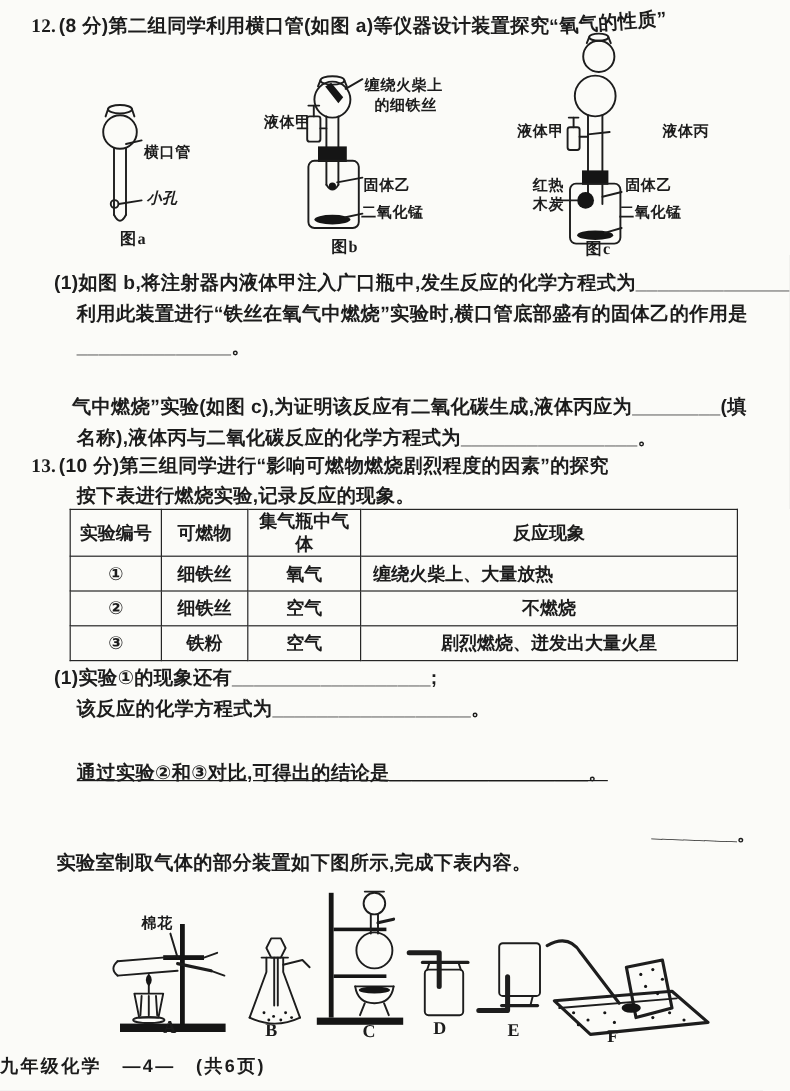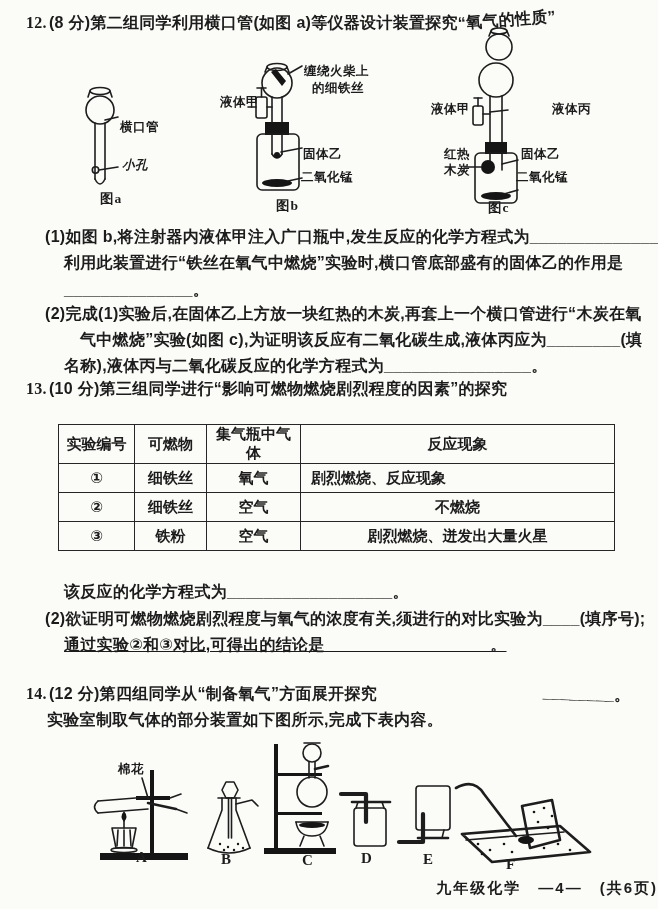--- a/index.html
+++ b/index.html
@@ -17,21 +17,21 @@
   .fig{position:absolute;}
   .fig svg{display:block;}
   .stk{fill:none;stroke:#1d1d1d;stroke-width:1.6;stroke-linecap:round;stroke-linejoin:round;}
   .stk2{fill:none;stroke:#1d1d1d;stroke-width:2.6;stroke-linecap:round;stroke-linejoin:round;}
   .stk4{fill:none;stroke:#1d1d1d;stroke-width:4.2;stroke-linecap:round;stroke-linejoin:round;}
   .blk{fill:#151515;stroke:none;}
   table.exp{position:absolute;left:58px;top:424px;border-collapse:collapse;table-layout:fixed;width:556px;}
   table.exp td{border:1.7px solid #262626;height:28px;text-align:center;font-size:15px;font-weight:600;padding:0 2px;overflow:hidden;}
   table.exp td.alignl{text-align:left;padding-left:10px;}
   .tail{position:absolute;font-size:16px;font-weight:600;transform:rotate(2deg);}
-  .footer{position:absolute;left:0;top:879px;width:100%;text-align:right;font-size:15px;font-weight:600;letter-spacing:2px;}
+  .footer{position:absolute;left:0;top:879px;width:100%;text-align:left;font-size:15px;font-weight:600;letter-spacing:2px;}
 </style>
 </head>
 <body>
 
 <div class="page">
 
   <div class="ln" style="left:26px;top:13px;">
     <span class="qnum">12.</span><span>(8 分)第二组同学利用横口管(如图 a)等仪器设计装置探究</span><span class="tilt">“氧气的性质”</span>
   </div>
 
@@ -115,71 +115,68 @@
   <div class="lbl" style="left:512px;top:101px;margin-left:40px;">液体丙</div>
   <div class="lbl" style="left:444px;top:146px;">红热</div>
   <div class="lbl" style="left:444px;top:162px;">木炭</div>
   <div class="lbl" style="left:521px;top:146px;">固体乙</div>
   <div class="lbl" style="left:516px;top:169px;">二氧化锰</div>
   <div class="figcap" style="left:488px;top:199px;">图c</div>
 
   <div class="ln" style="left:45px;top:227px;">(1)如图 b,将注射器内液体甲注入广口瓶中,发生反应的化学方程式为_______________;</div>
   <div class="ln" style="left:64px;top:280px;">______________。</div>
   <div class="ln" style="left:64px;top:253px;">利用此装置进行“铁丝在氧气中燃烧”实验时,横口管底部盛有的固体乙的作用是</div>
-  <div class="ln" style="left:45px;top:304px;">(2)完成(1)实验后,在固体乙上方放一块红热的木炭,再套上一个横口管进行“木炭在氧</div>
-  <div class="ln" style="left:80px;top:330px;">气中燃烧”实验(如图 c),为证明该反应有二氧化碳生成,液体丙应为________(填</div>
+  <div class="ln" style="left:60px;top:330px;">气中燃烧”实验(如图 c),为证明该反应有二氧化碳生成,液体丙应为________(填</div>
   <div class="ln" style="left:64px;top:356px;">名称),液体丙与二氧化碳反应的化学方程式为________________。</div>
 
   <div class="ln" style="left:26px;top:379px;">
     <span class="qnum">13.</span><span>(10 分)第三组同学进行“影响可燃物燃烧剧烈程度的因素”的探究</span>
   </div>
+  <div class="ln" style="left:64px;top:404px;">按下表进行燃烧实验,记录反应的现象。</div>
 
   <table class="exp">
     <colgroup>
         <col style="width:76px">
         <col style="width:72px">
         <col style="width:94px">
         <col style="width:314px">
       </colgroup>
     <tbody>
         <tr>
       <td>实验编号</td>
       <td>可燃物</td>
       <td>集气瓶中气体</td>
       <td>反应现象</td>
     </tr>
     <tr>
       <td>①</td>
       <td>细铁丝</td>
       <td>氧气</td>
-      <td class="alignl">剧烈燃烧、反应现象</td>
+      <td class="alignl">缠绕火柴上、大量放热</td>
     </tr>
     <tr>
       <td>②</td>
       <td>细铁丝</td>
       <td>空气</td>
       <td>不燃烧</td>
     </tr>
     <tr>
       <td>③</td>
       <td>铁粉</td>
       <td>空气</td>
       <td>剧烈燃烧、迸发出大量火星</td>
     </tr>
   </tbody>
     </table>
 
+  <div class="ln" style="left:45px;top:556px;">(1)实验①的现象还有__________________;</div>
   <div class="ln" style="left:64px;top:582px;">该反应的化学方程式为__________________。</div>
-  <div class="ln" style="left:45px;top:609px;">(2)欲证明可燃物燃烧剧烈程度与氧气的浓度有关,须进行的对比实验为____(填序号);</div>
   <div class="ln" style="left:64px;top:635px;text-decoration:underline;">通过实验②和③对比,可得出的结论是__________________。</div>
   <div class="tail" style="left:543px;top:684px;">________。</div>
 
-  <div class="ln" style="left:26px;top:684px;">
-    <span class="qnum">14.</span><span>(12 分)第四组同学从“制备氧气”方面展开探究</span>
-  </div>
   <div class="ln" style="left:47px;top:710px;">实验室制取气体的部分装置如下图所示,完成下表内容。</div>
 
   <div class="fig" style="left:88px;top:756px;">
     <svg width="108" height="110" viewBox="0 0 108 110">
       <rect class="blk" x="12" y="97" width="88" height="7"></rect>
       <rect class="blk" x="62" y="14" width="4" height="84"></rect>
       <rect class="blk" x="48" y="40" width="34" height="4"></rect>
       <path class="stk" d="M82,42 L93,38"></path>
       <path class="stk" d="M10,45 L60,41"></path>
       <path class="stk" d="M10,57 L60,53"></path>

